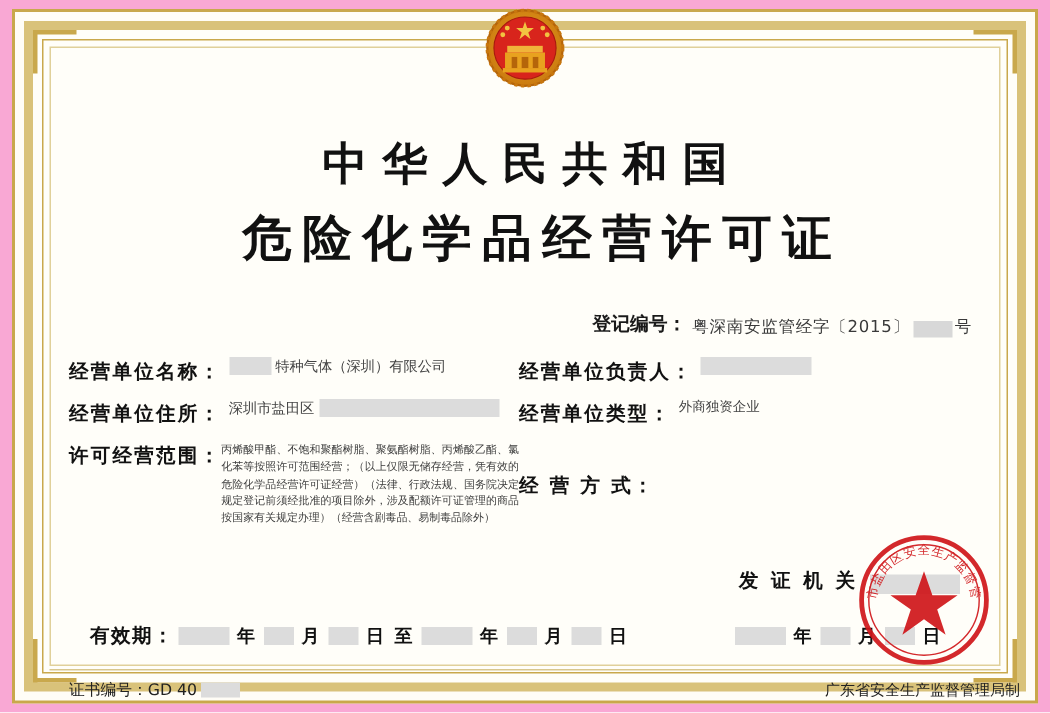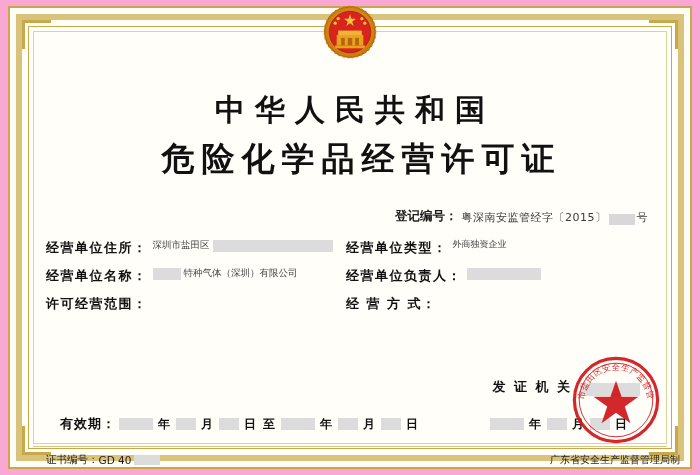--- a/index.html
+++ b/index.html
@@ -294,53 +294,54 @@
     <span class="regno-label">登记编号：</span>
     <span class="regno-value">粤深南安监管经字〔2015〕</span>
     <span class="redact-inline"></span>
     <span class="regno-value">号</span>
   </div>
 
   <div class="fields">
 
     <div class="row">
       <div class="col-left">
+        <span class="lbl">经营单位名称：</span>
+        <span class="val">
+          <span class="redact" style="width:28px;"></span>
+          <span>特种气体（深圳）有限公司</span>
+        </span>
+      </div>
+      <div class="col-right">
+        <span class="lbl">经营单位负责人：</span>
+        <span class="val">
+          <span class="redact" style="width:74px;"></span>
+        </span>
+      </div>
+    </div>
+
+    <div class="row">
+      <div class="col-left">
         <span class="lbl">经营单位住所：</span>
         <span class="val">
           <span>深圳市盐田区</span>
           <span class="redact" style="width:120px;"></span>
         </span>
       </div>
       <div class="col-right">
         <span class="lbl">经营单位类型：</span>
         <span class="val val-note">外商独资企业</span>
       </div>
     </div>
 
     <div class="row">
       <div class="col-left">
-        <span class="lbl">经营单位名称：</span>
-        <span class="val">
-          <span class="redact" style="width:28px;"></span>
-          <span>特种气体（深圳）有限公司</span>
-        </span>
-      </div>
-      <div class="col-right">
-        <span class="lbl">经营单位负责人：</span>
-        <span class="val">
-          <span class="redact" style="width:74px;"></span>
-        </span>
-      </div>
-    </div>
-
-    <div class="row">
-      <div class="col-left">
         <span class="lbl">许可经营范围：</span>
-      </div>
-      <div class="col-right" style="align-items:flex-start;">
+        <span class="scope-text">丙烯酸甲酯、不饱和聚酯树脂、聚氨酯树脂、丙烯酸乙酯、氯化苯等按照许可范围经营；（以上仅限无储存经营，凭有效的危险化学品经营许可证经营）（法律、行政法规、国务院决定规定登记前须经批准的项目除外，涉及配额许可证管理的商品按国家有关规定办理）（经营含剧毒品、易制毒品除外）</span>
+      </div>
+      <div class="col-right" style="align-items:flex-start;margin-top:20px;">
         <span class="lbl">经 营 方 式：</span>
       </div>
     </div>
 
   </div>
 
   <div class="issuer-row">
     <span>发 证 机 关</span>
     <span class="redact" style="width:60px;height:13px;margin-left:8px;"></span>
   </div>

